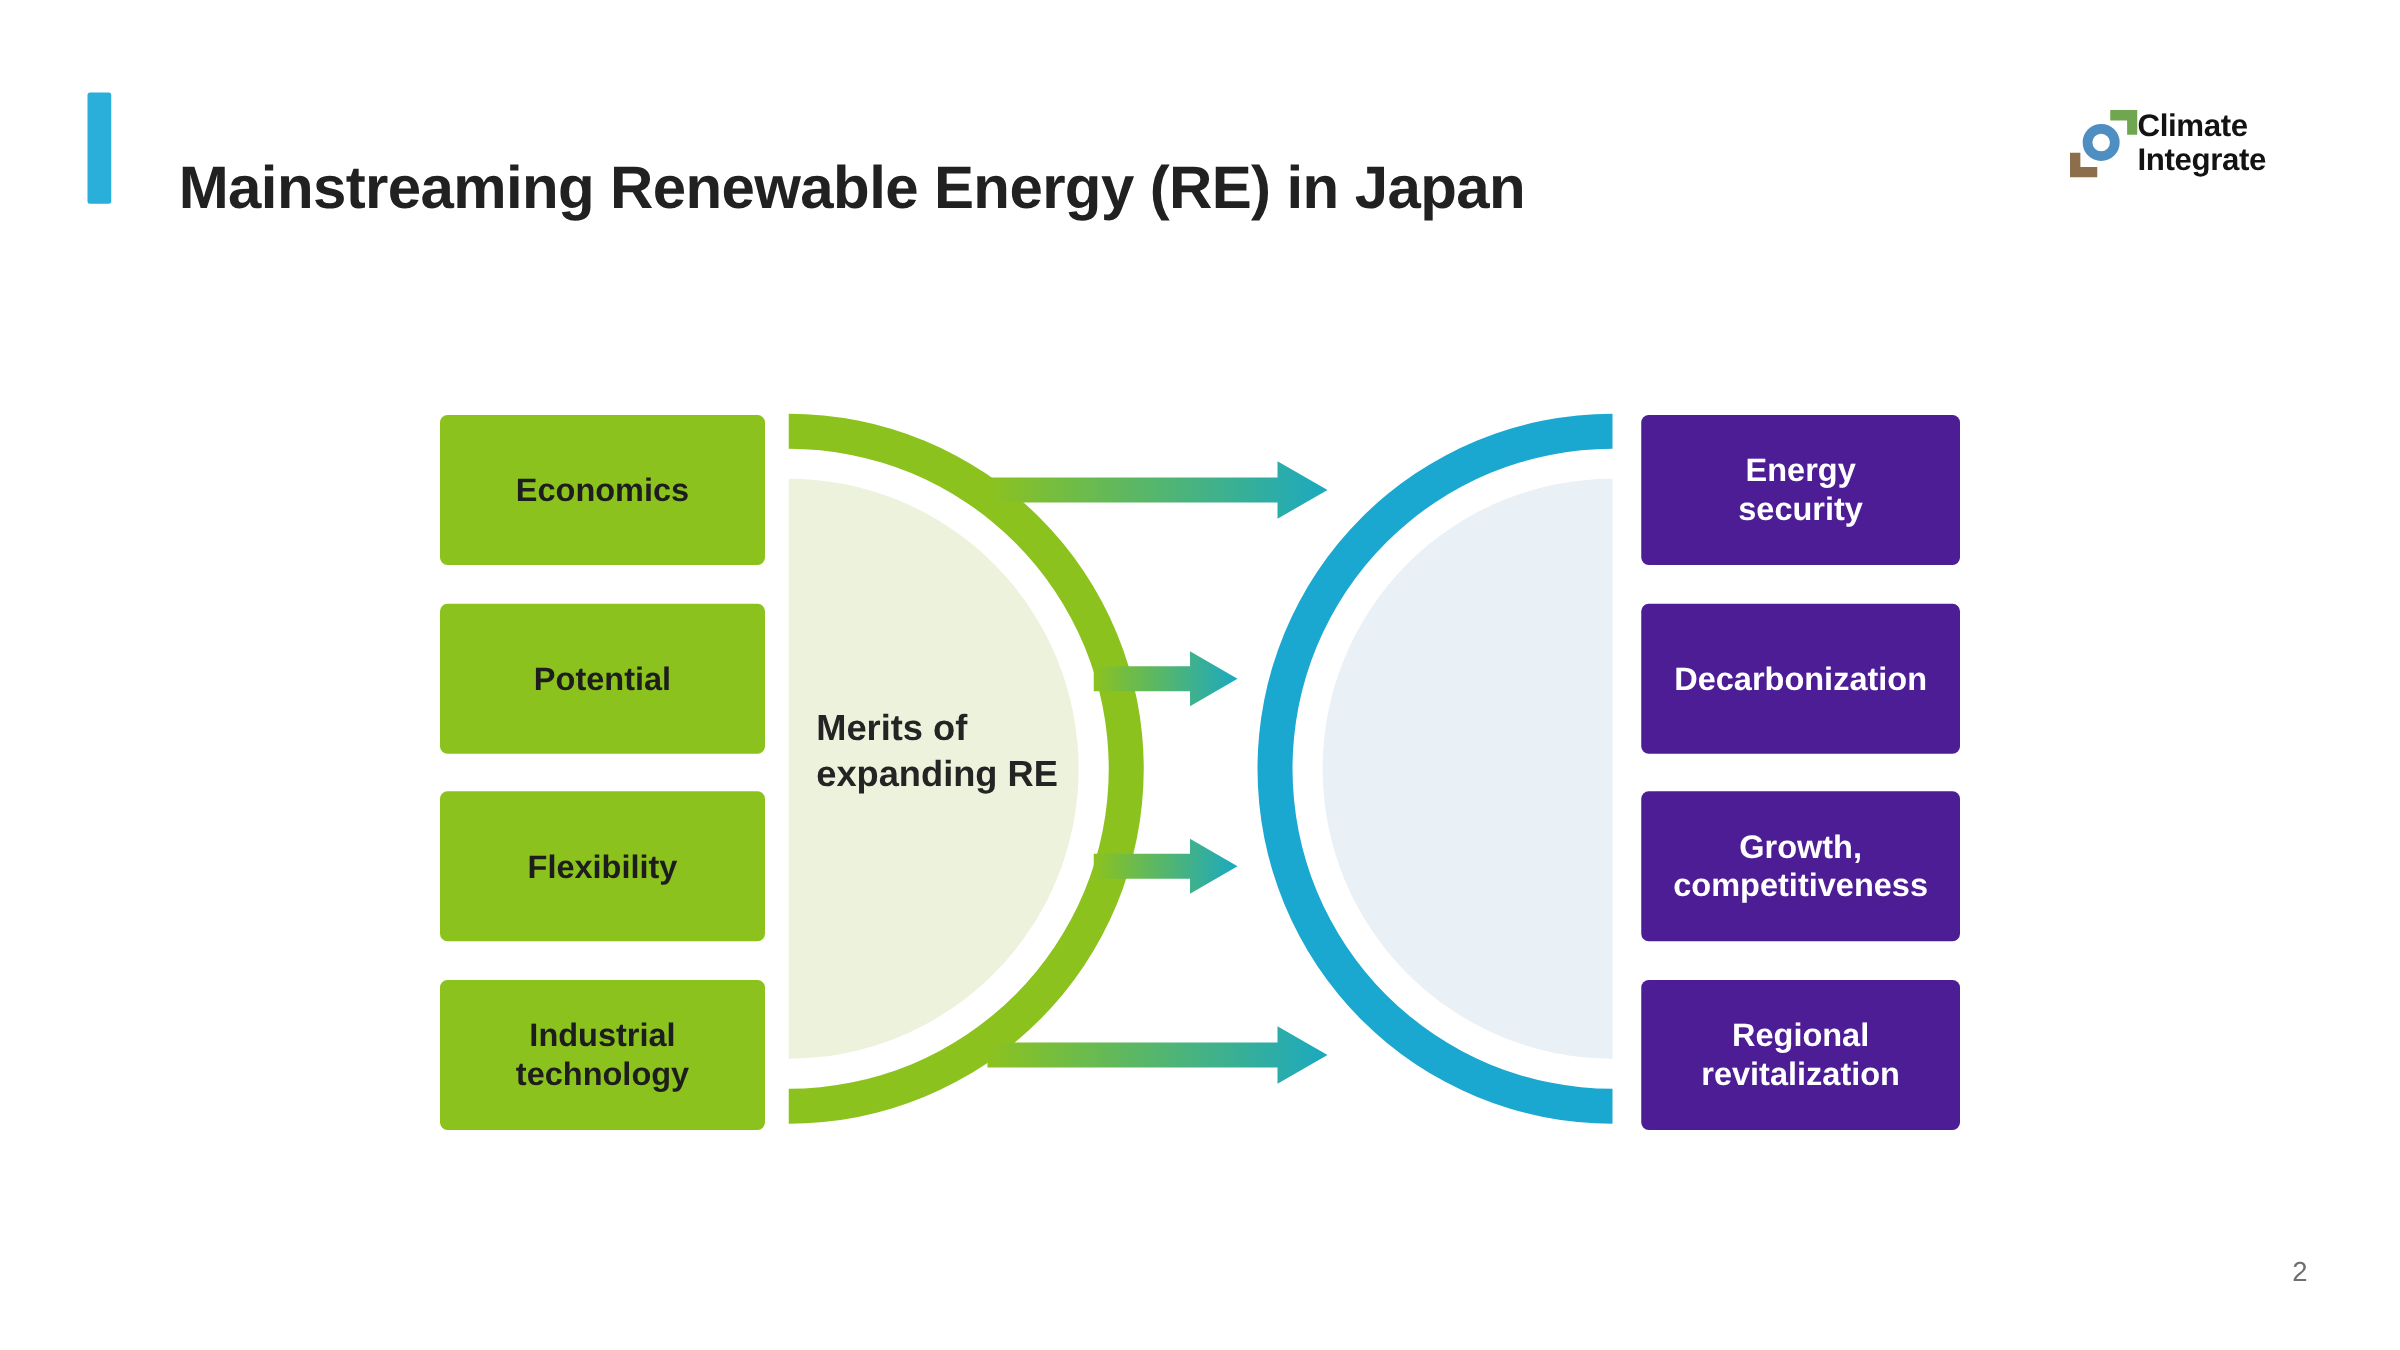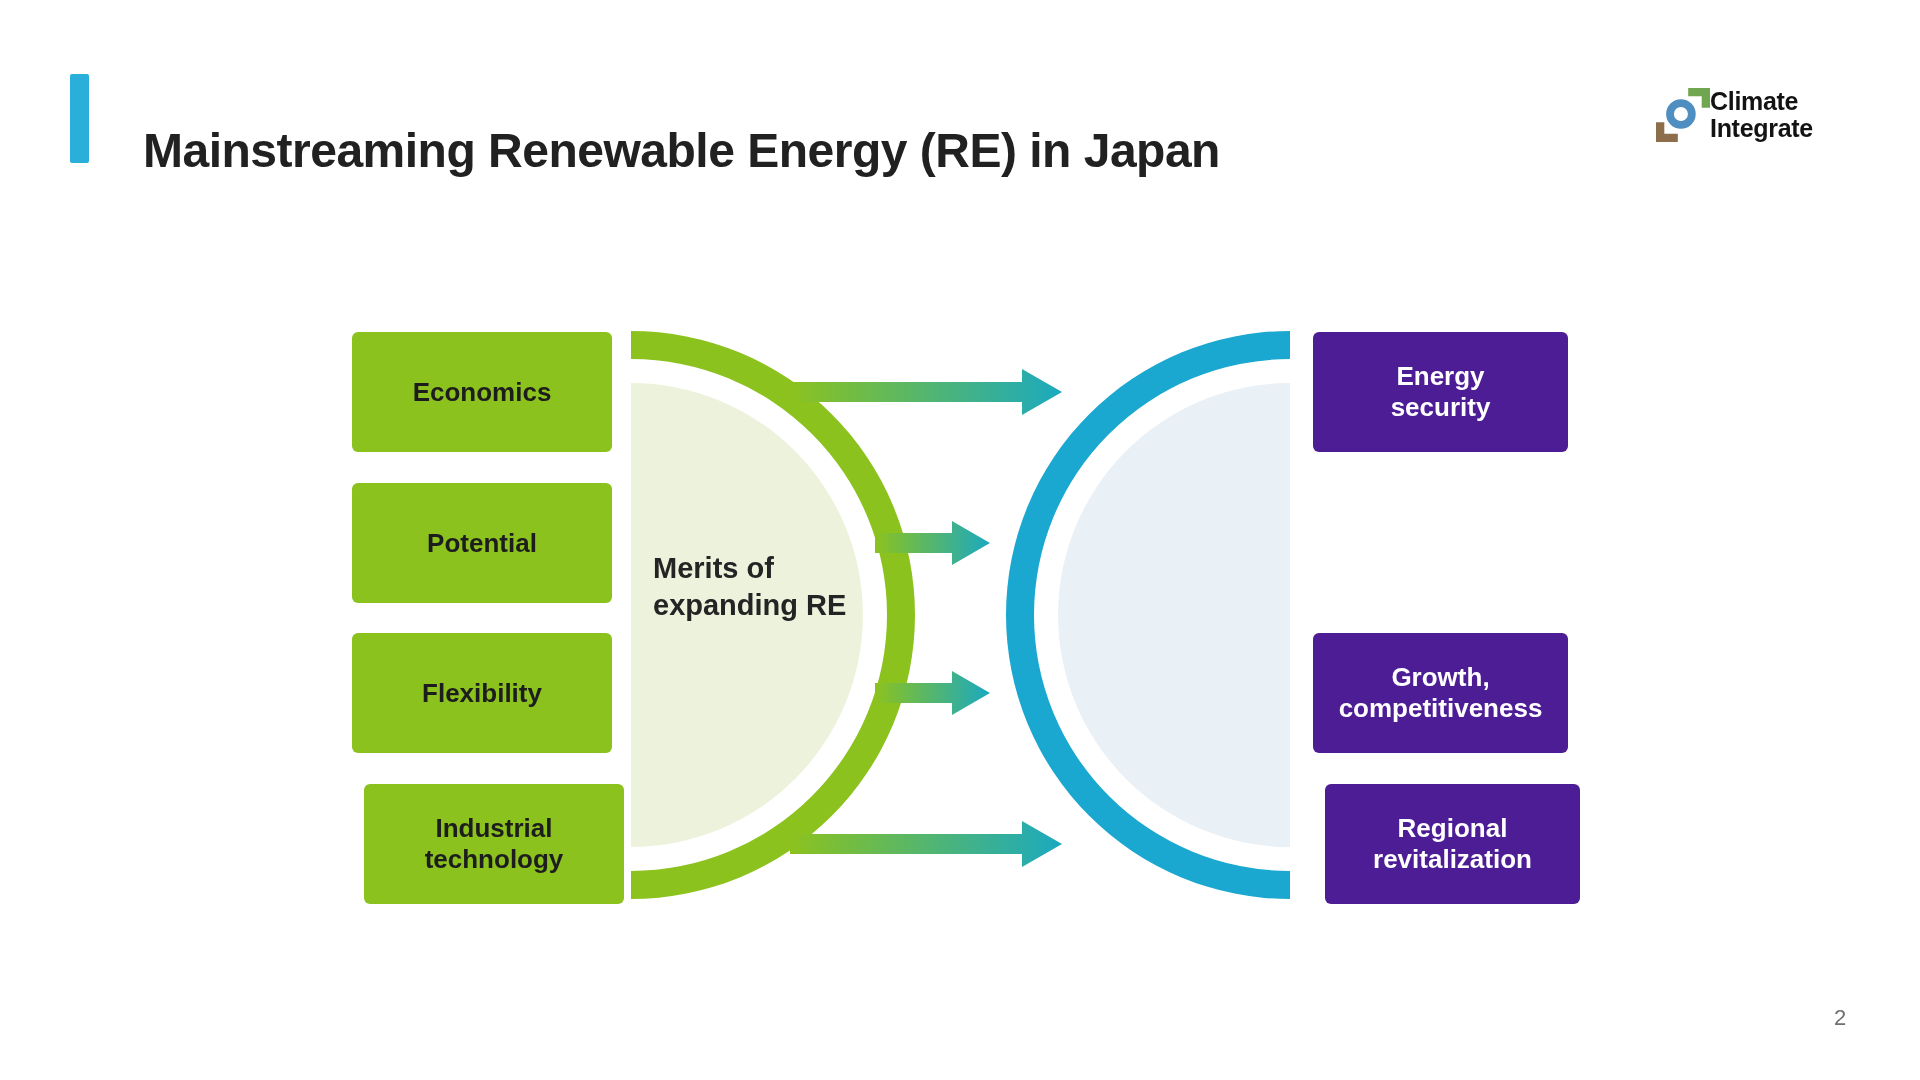--- a/index.html
+++ b/index.html
@@ -26,26 +26,26 @@
   }
   .diagram-svg { position:absolute; left:0; top:0; }
   .box {
     position:absolute; height:120px; border-radius:6px;
     display:flex; align-items:center; justify-content:center;
     text-align:center; font-weight:bold; font-size:26px; line-height:31px;
     padding:0 30px; box-sizing:border-box;
   }
   .box.green { left:352px; width:260px; background:#8CC21E; color:#1d1d1d; }
   .box.blue  { left:1313px; width:255px; background:#4c1d95; color:#ffffff; }
-  .row1 { top:332px; } .row2 { top:483px; } .row3 { top:633px; } .row4 { top:784px;margin-left:12px; }
+  .row1 { top:332px; } .row2 { top:483px; } .row3 { top:633px; } .row4 { top:784px; }
   .circle-label {
     position:absolute; font-weight:bold; color:#242424;
     font-size:29px; line-height:37px;
   }
-  .merits-label { left:653px; top:550px; width:195px; }
+  .merits-label { left:653px; top:565px; width:195px; }
   .benefits-label { left:1078px; top:556px; width:205px; }
   .copyright {
     position:absolute; left:0; top:1040px; width:100%; text-align:center;
     font-size:19px; color:#8a8a8a;
   }
   .page-number {
     position:absolute; left:1800px; top:1005px; width:80px; text-align:center;
     font-size:22px; color:#6f6f6f;
   }
 </style>
@@ -100,20 +100,23 @@
   </div>
   <div class="box green row4">
     <span>Industrial technology</span>
   </div>
 
   <div class="circle-label merits-label">Merits of expanding RE</div>
 
   <div class="box blue row1">
     <span>Energy security</span>
   </div>
+  <div class="box blue row2">
+    <span>Decarbonization</span>
+  </div>
   <div class="box blue row3">
     <span>Growth, competitiveness</span>
   </div>
   <div class="box blue row4">
     <span>Regional revitalization</span>
   </div>
 
   <div class="page-number">2</div>
 
 </div>

